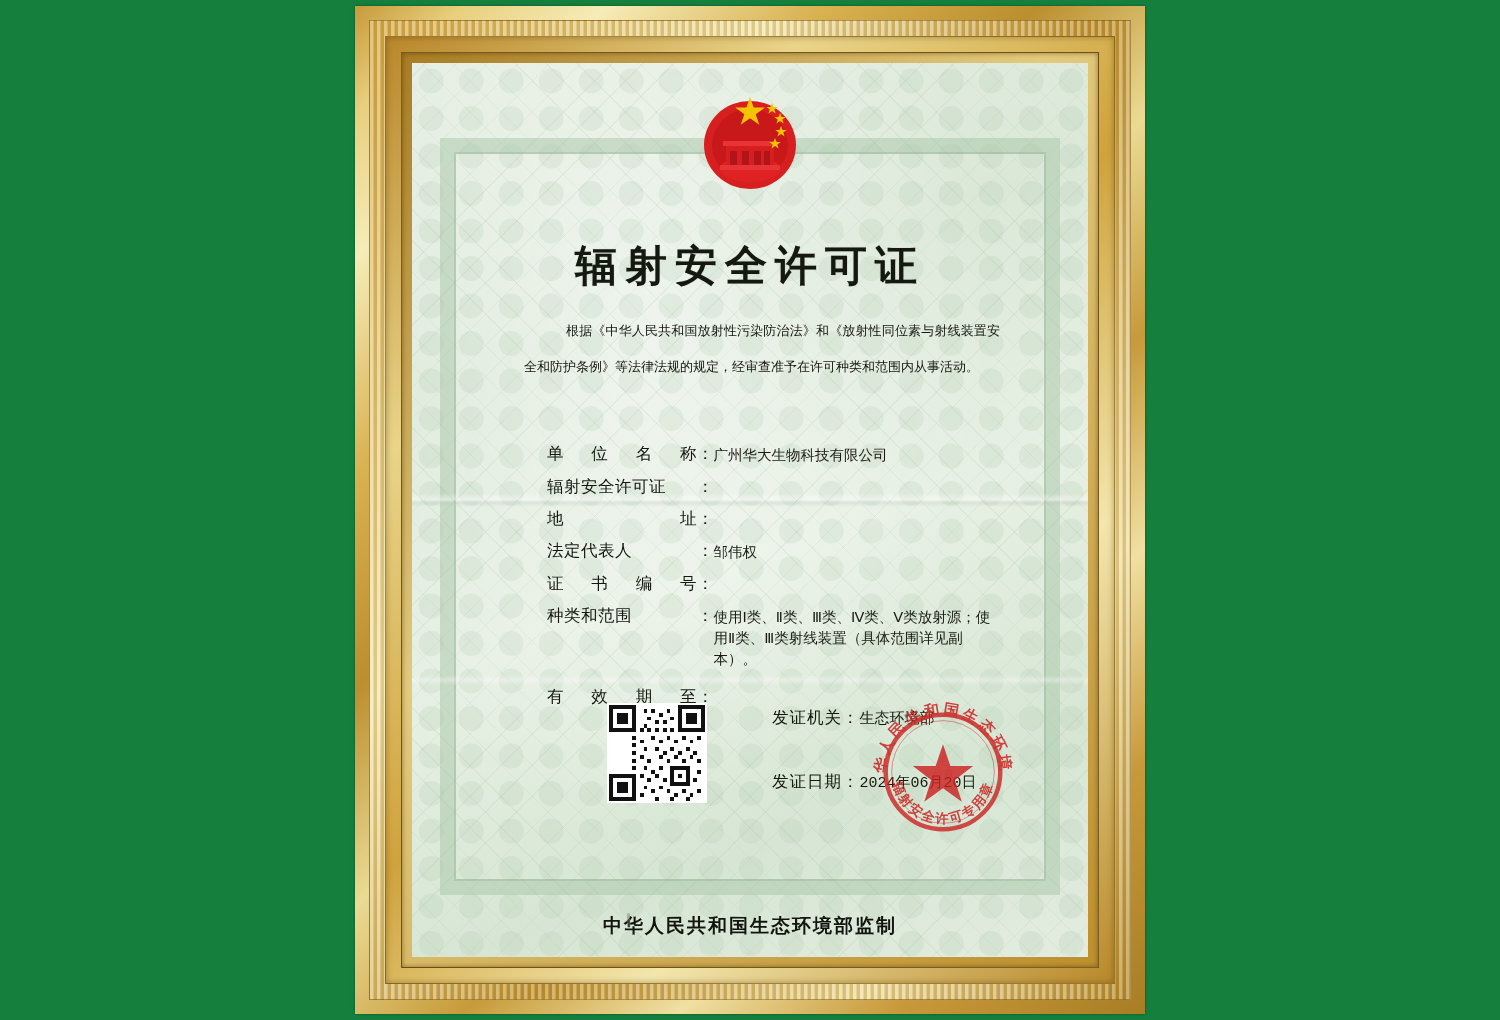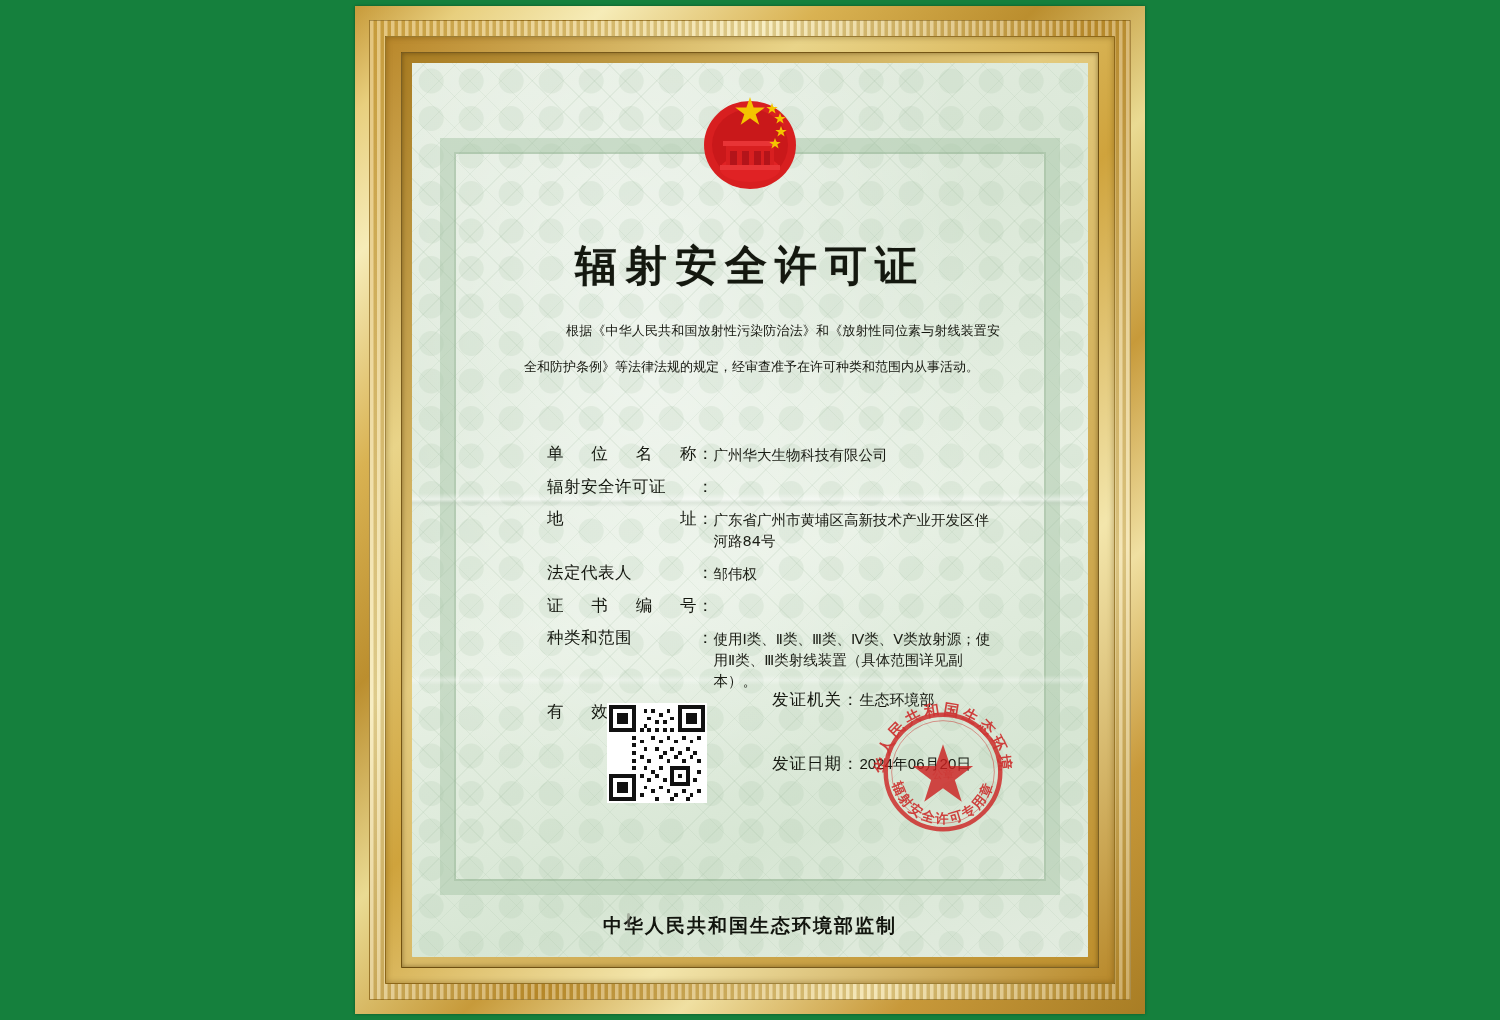--- a/index.html
+++ b/index.html
@@ -211,21 +211,21 @@
     flex: 0 0 12px;
     font-size: 16.5px;
   }
   .field-value {
     flex: 1 1 auto;
     font-size: 14.5px;
     line-height: 21px;
     padding-top: 2px;
     color: #1a1c14;
   }
-  .field-row.tall { margin-bottom: 9px; }
+  .field-row.tall { margin-bottom: 16px; }
 
   
   .qr {
     position: absolute;
     left: 195px;
     top: 640px;
     width: 96px;
     height: 96px;
     background: #ffffff;
     padding: 2px;
@@ -233,22 +233,22 @@
   .qr canvas, .qr .qr-grid {
     width: 96px;
     height: 96px;
     display: block;
   }
 
   
   .issue-block {
     position: absolute;
     left: 360px;
-    top: 626px;
-    font-family: Liberation Sans, sans-serif;
+    top: 644px;
+    font-family: Liberation Mono, monospace;
     color: #14170f;
     text-align: center;
   }
   .issue-row {
     display: flex;
     align-items: baseline;
     margin-bottom: 42px;
     font-size: 16.5px;
   }
   .issue-label { letter-spacing: 1px; }
@@ -356,21 +356,20 @@
             <div class="field-label">辐射安全许可证</div>
             <div class="field-colon">：</div>
           </div>
 
           <div class="field-row">
             <div class="field-label spread">
                 <span>地</span>
                 <span>址</span>
               </div>
             <div class="field-colon">：</div>
-            <div class="field-value">广东省广州市黄埔区高新技术产业开发区伴河路84号</div>
           </div>
 
           <div class="field-row">
             <div class="field-label">法定代表人</div>
             <div class="field-colon">：</div>
             <div class="field-value">邹伟权</div>
           </div>
 
           <div class="field-row">
             <div class="field-label spread">

